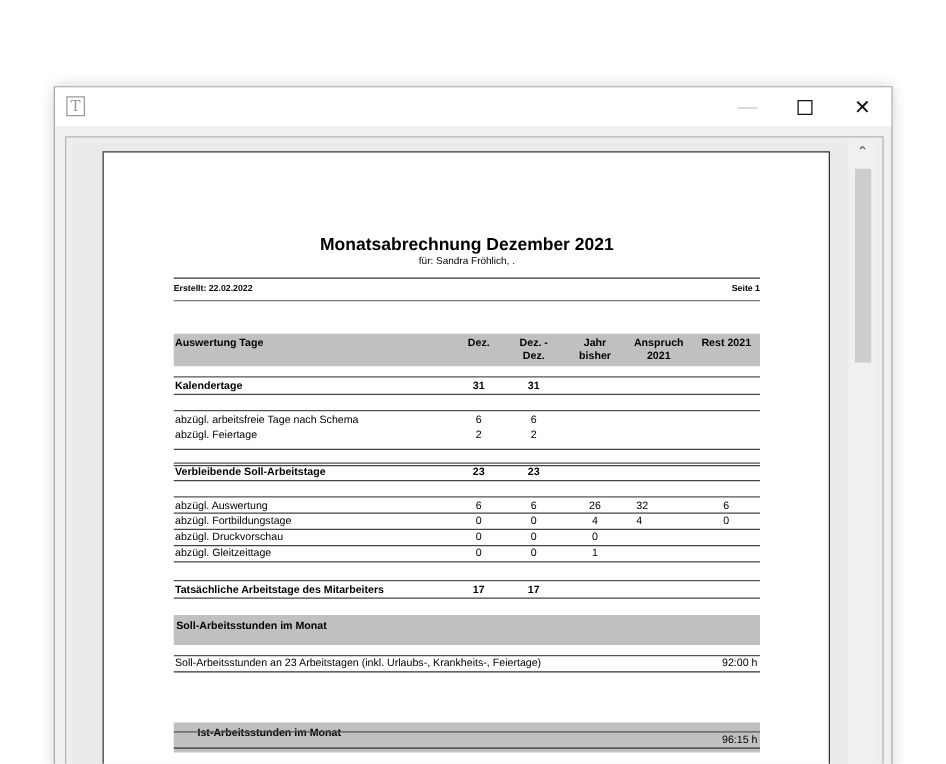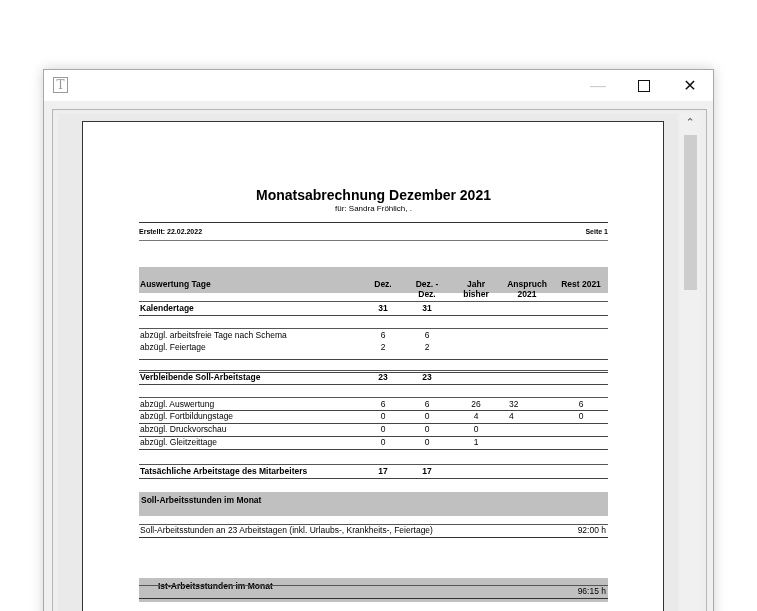--- a/index.html
+++ b/index.html
@@ -17,21 +17,21 @@
   .scroll-area { position:absolute; left:5px; top:4px; width:620px; height:520px; background:#eaeaea; }
   .scrollbar { position:absolute; left:627px; top:3px; width:20px; height:520px; background:#f0f0f0; }
   .scroll-up { position:absolute; left:0; top:0; width:20px; height:18px; font-size:11px; text-align:center; line-height:18px; color:#555; }
   .scroll-thumb { position:absolute; left:4px; top:22px; width:13px; height:155px; background:#cdcdcd; }
   .page { position:absolute; left:29px; top:11px; width:582px; height:520px; background:#fff; border:1px solid #333; box-sizing:border-box; }
   .doc { position:absolute; left:56px; top:0; width:469px; color:#000; }
   .doc-title { position:absolute; left:0; width:100%; top:65px; text-align:center; font-size:14px; font-weight:bold; }
   .doc-sub { position:absolute; left:0; width:100%; top:82px; text-align:center; font-size:8px; }
   .meta { position:absolute; left:0; width:100%; top:100px; height:17px; border-top:1.5px solid #333; border-bottom:1.5px solid #777; font-size:7px; font-weight:bold; display:flex; justify-content:space-between; align-items:center; }
   .hdr { position:absolute; left:0; width:100%; top:145px; height:26px; background:#c0c0c0; font-size:8.5px; font-weight:bold; }
-  .hdr span { position:absolute; top:12px; text-align:center; line-height:10px; }
+  .hdr span { position:absolute; top:2px; text-align:center; line-height:10px; }
   .row { position:absolute; left:0; width:100%; font-size:8.5px; border-top:1.5px solid #555; border-bottom:1.5px solid #444; box-sizing:border-box; height:15px; line-height:12px; }
   .row.bold { font-weight:bold; }
   .row span { position:absolute; top:0; }
   .c0 { left:1px; }
   .c1 { left:232px; width:24px; text-align:center; }
   .c2 { left:276px; width:24px; text-align:center; }
   .c3 { left:322px; width:30px; text-align:center; }
   .c4 { left:370px; width:38px; text-align:left; }
   .c5 { left:422px; width:40px; text-align:center; }
   .sect { position:absolute; left:0; width:100%; height:24px; background:#c0c0c0; font-size:8.5px; font-weight:bold; padding:3px 2px; box-sizing:border-box; }

